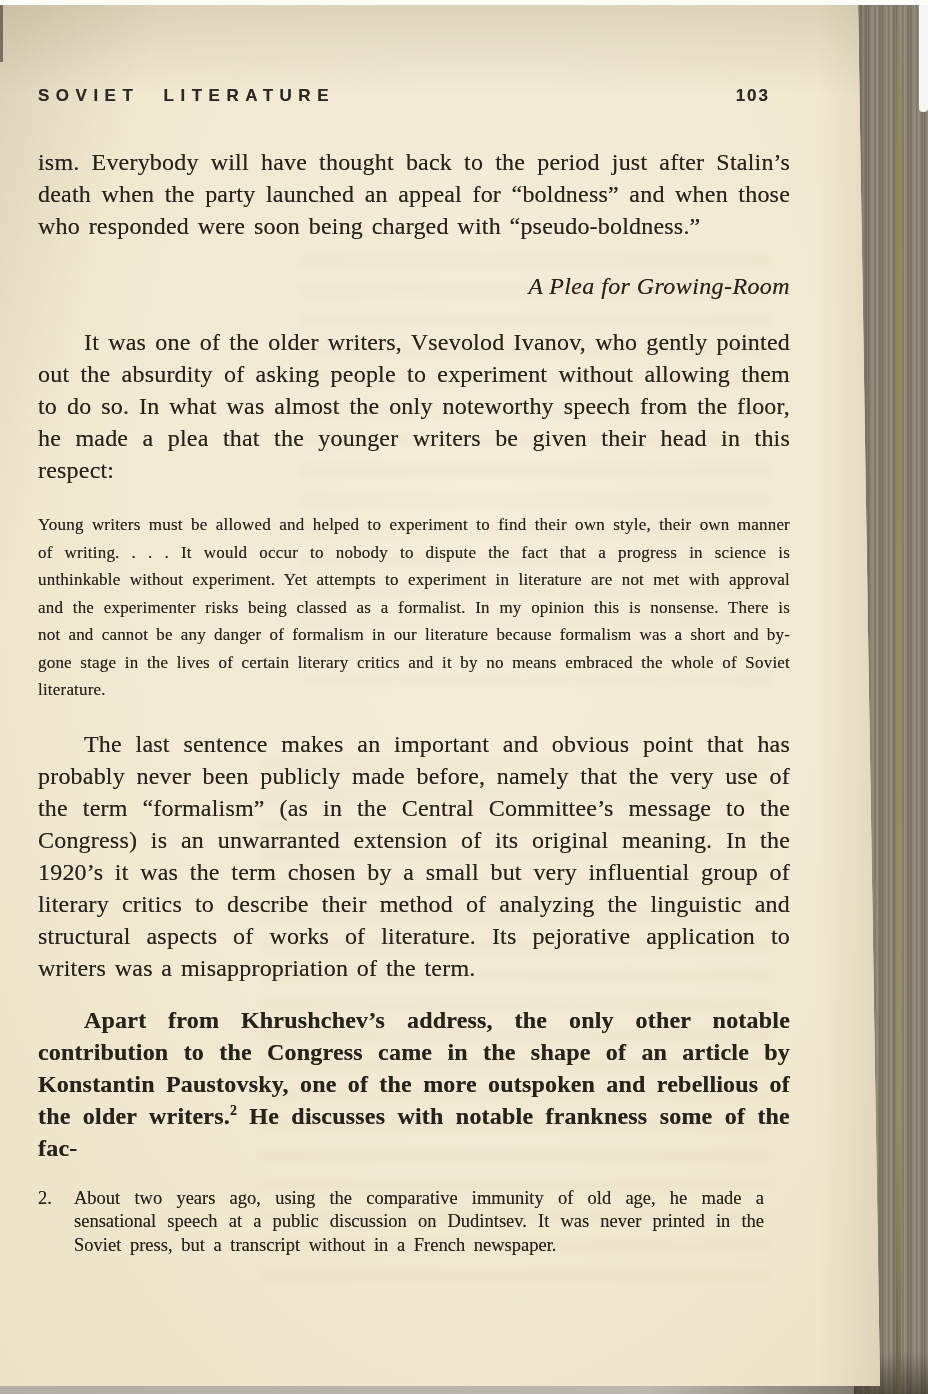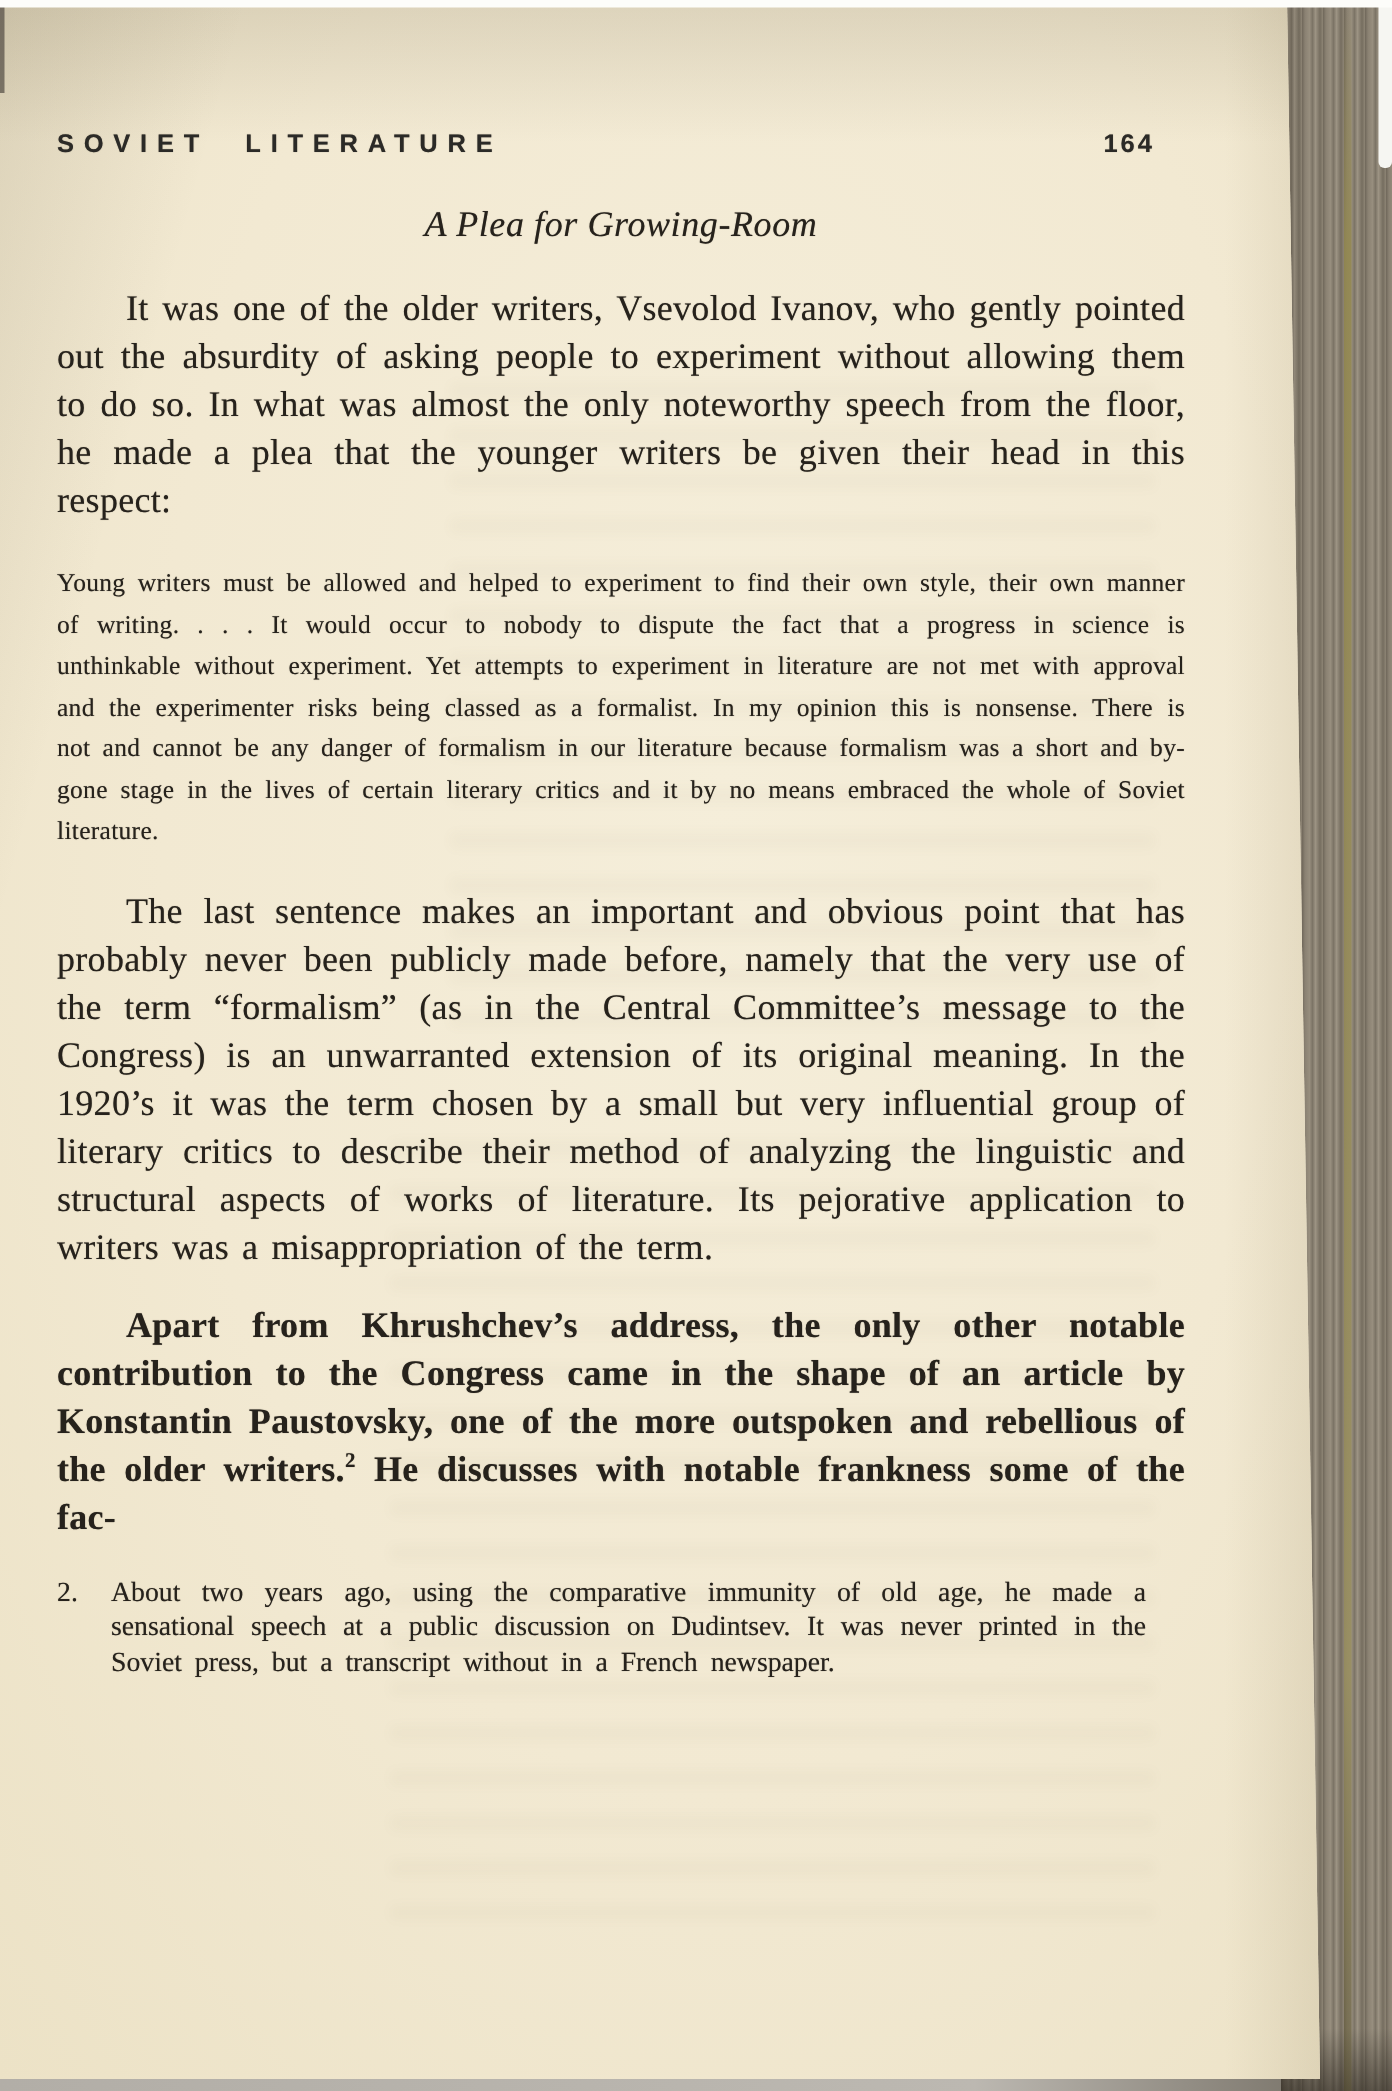--- a/index.html
+++ b/index.html
@@ -80,21 +80,21 @@
 
   p { margin: 0; text-align: justify; hyphens: none; }
   .body-par {
     font-size: 24px; line-height: 32px; word-spacing: 2.5px; letter-spacing: 0.2px; margin-top: 25px;
   }
   .indent { text-indent: 46px; }
   .opening { margin-top: 40px; }
   .section-heading {
     margin: 29px 0 10px 0;
     font-style: italic; font-size: 24px; line-height: 30px;
-    letter-spacing: 0.4px; text-align: center;
+    letter-spacing: 0.4px; text-align: right;
   }
   .block-quote {
     margin-top: 25px;
     font-size: 17px; line-height: 27.5px; word-spacing: 3.5px; letter-spacing: 0.2px;
   }
   .after-quote { margin-top: 24px; }
   .next-par { margin-top: 20px; font-weight: bold; }
   sup.fn-ref { font-size: 0.58em; vertical-align: super; line-height: 0; }
 
   .footnote {
@@ -121,23 +121,24 @@
 
   <div class="paper">
 
     <div class="show-through st-a"></div>
     <div class="show-through st-b"></div>
 
     <div class="content">
 
       <div class="page-header">
         <span class="running-title">SOVIET LITERATURE</span>
-        <span class="folio">164</span>
+        <span class="folio">103</span>
       </div>
 
+      <p class="body-par opening">ism. Everybody will have thought back to the period just after Stalin’s death when the party launched an appeal for “boldness” and when those who responded were soon being charged with “pseudo-boldness.”</p>
 
       <p class="section-heading">A Plea for Growing-Room</p>
 
       <p class="body-par indent">It was one of the older writers, Vsevolod Ivanov, who gently pointed out the absurdity of asking people to experiment without allowing them to do so. In what was almost the only noteworthy speech from the floor, he made a plea that the younger writers be given their head in this respect:</p>
 
       <p class="block-quote">Young writers must be allowed and helped to experiment to find their own style, their own manner of writing. . . . It would occur to nobody to dispute the fact that a progress in science is unthinkable without experiment. Yet attempts to experiment in literature are not met with approval and the experimenter risks being classed as a formalist. In my opinion this is nonsense. There is not and cannot be any danger of formalism in our literature because formalism was a short and by-gone stage in the lives of certain literary critics and it by no means embraced the whole of Soviet literature.</p>
 
       <p class="body-par indent after-quote">The last sentence makes an important and obvious point that has probably never been publicly made before, namely that the very use of the term “formalism” (as in the Central Committee’s message to the Congress) is an unwarranted extension of its original meaning. In the 1920’s it was the term chosen by a small but very influential group of literary critics to describe their method of analyzing the linguistic and structural aspects of works of literature. Its pejorative application to writers was a misappropriation of the term.</p>
 
       <p class="body-par indent next-par"><span>Apart from Khrushchev’s address, the only other notable contribution to the Congress came in the shape of an article by Konstantin Paustovsky, one of the more outspoken and rebellious of the older writers.</span><sup class="fn-ref">2</sup><span> He discusses with notable frankness some of the fac-</span></p>

